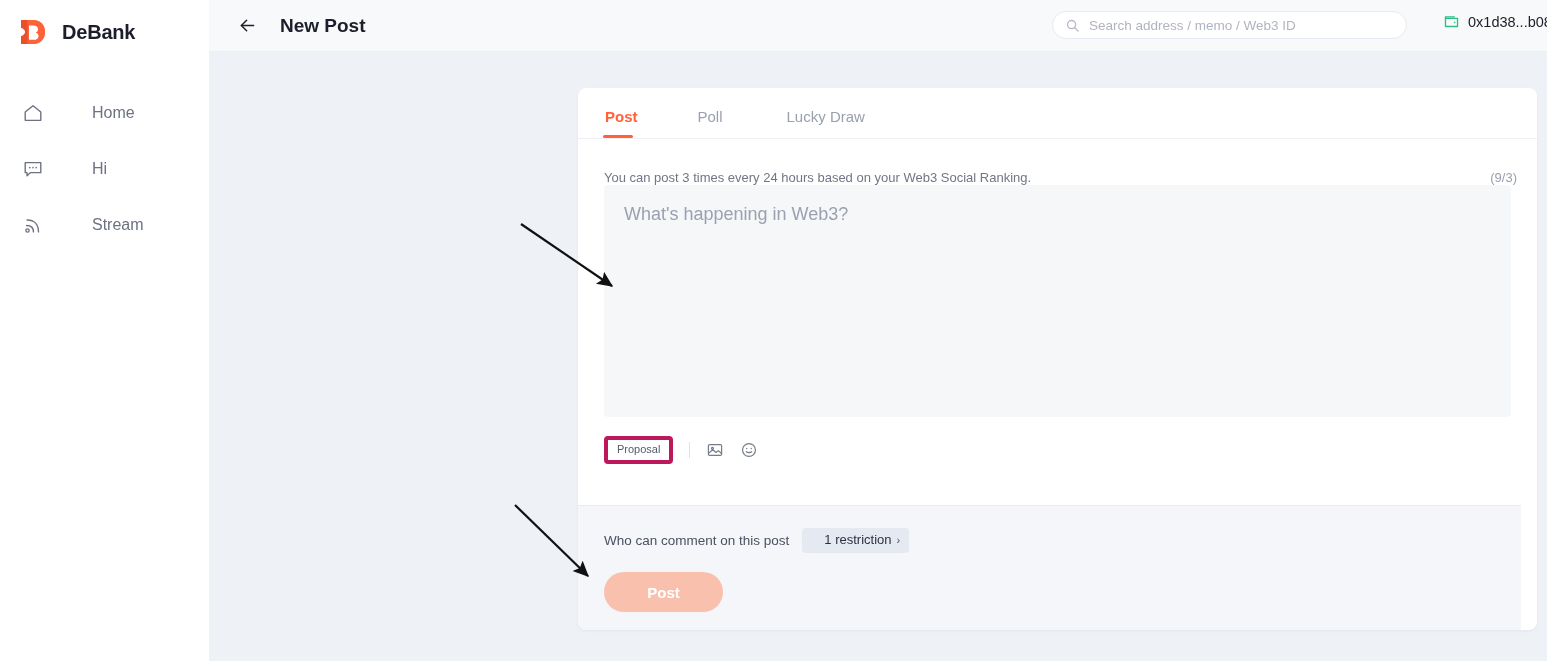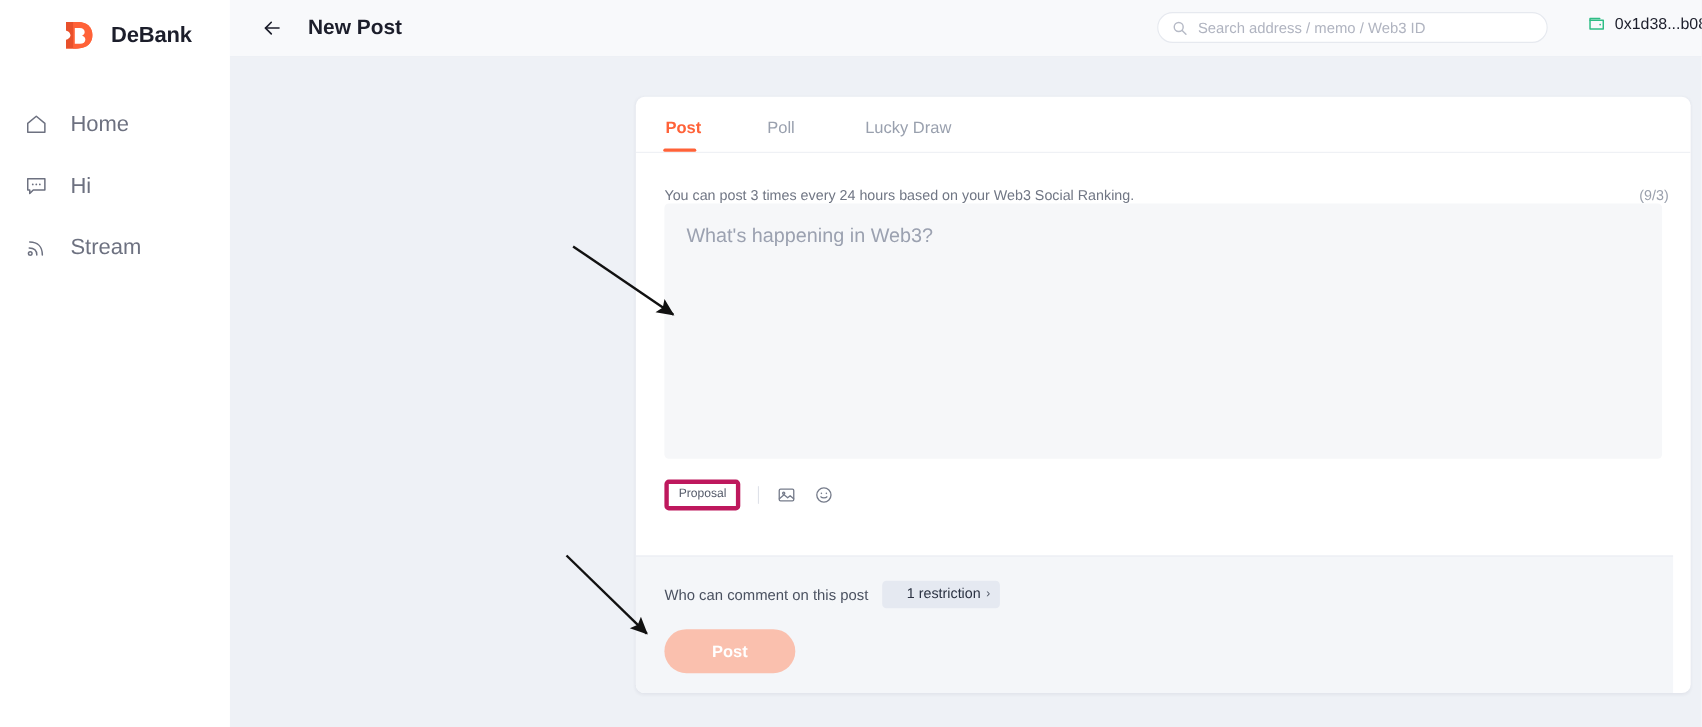--- a/index.html
+++ b/index.html
@@ -29,21 +29,20 @@
     position: relative;
     z-index: 3;
   }
 
   .brand {
     display: flex;
     align-items: center;
     gap: 12px;
     padding: 14px 0 0 18px;
     height: 50px;
-    margin-left: 39px;
   }
   .brand-logo { width: 32px; height: 32px; display: block; }
   .brand-name {
     font-size: 20px;
     font-weight: bold;
     color: #1c1e2b;
     letter-spacing: -0.2px;
   }
 
   .nav { margin-top: 35px; }
@@ -58,22 +57,23 @@
   .nav-icon {
     width: 26px;
     height: 26px;
     display: flex;
     align-items: center;
     justify-content: center;
     color: #6d7180;
     flex: 0 0 26px;
   }
   .nav-label {
-    font-size: 20px;
+    font-size: 16px;
     color: #6d7180;
+    margin-left: 28px;
   }
 
   
   .main {
     flex: 1 1 auto;
     height: 661px;
     position: relative;
     background: #eef1f6;
     min-width: 0;
   }

